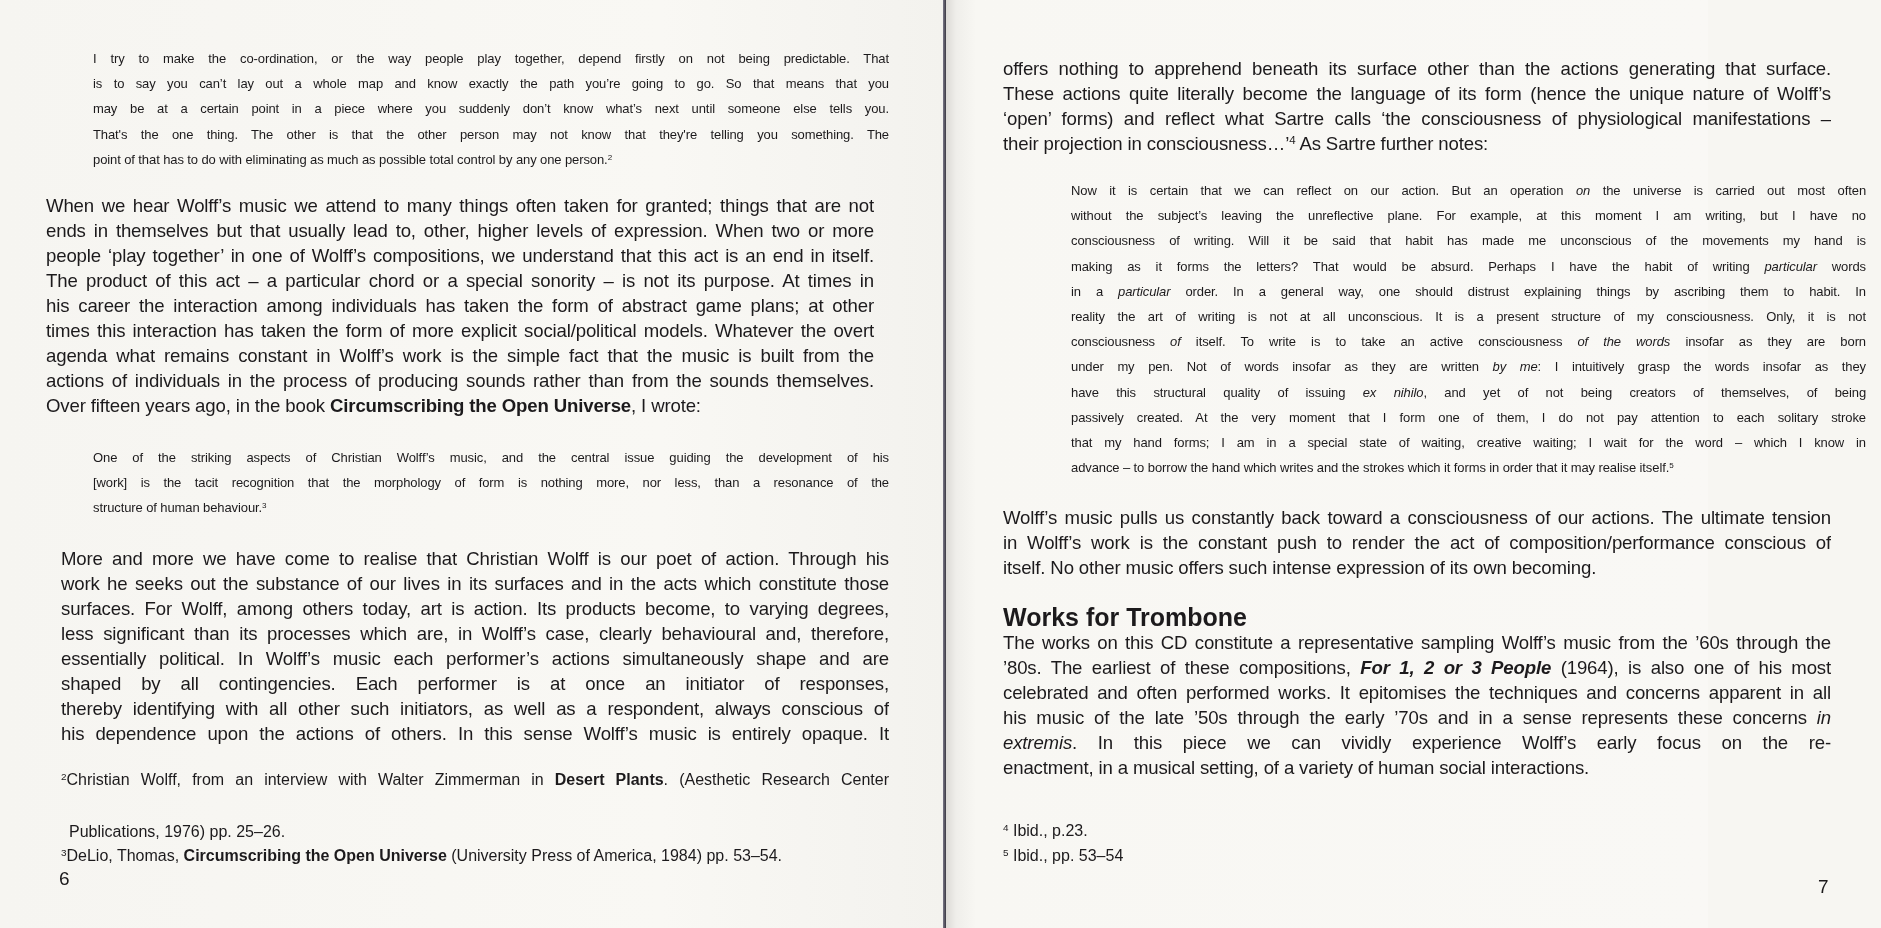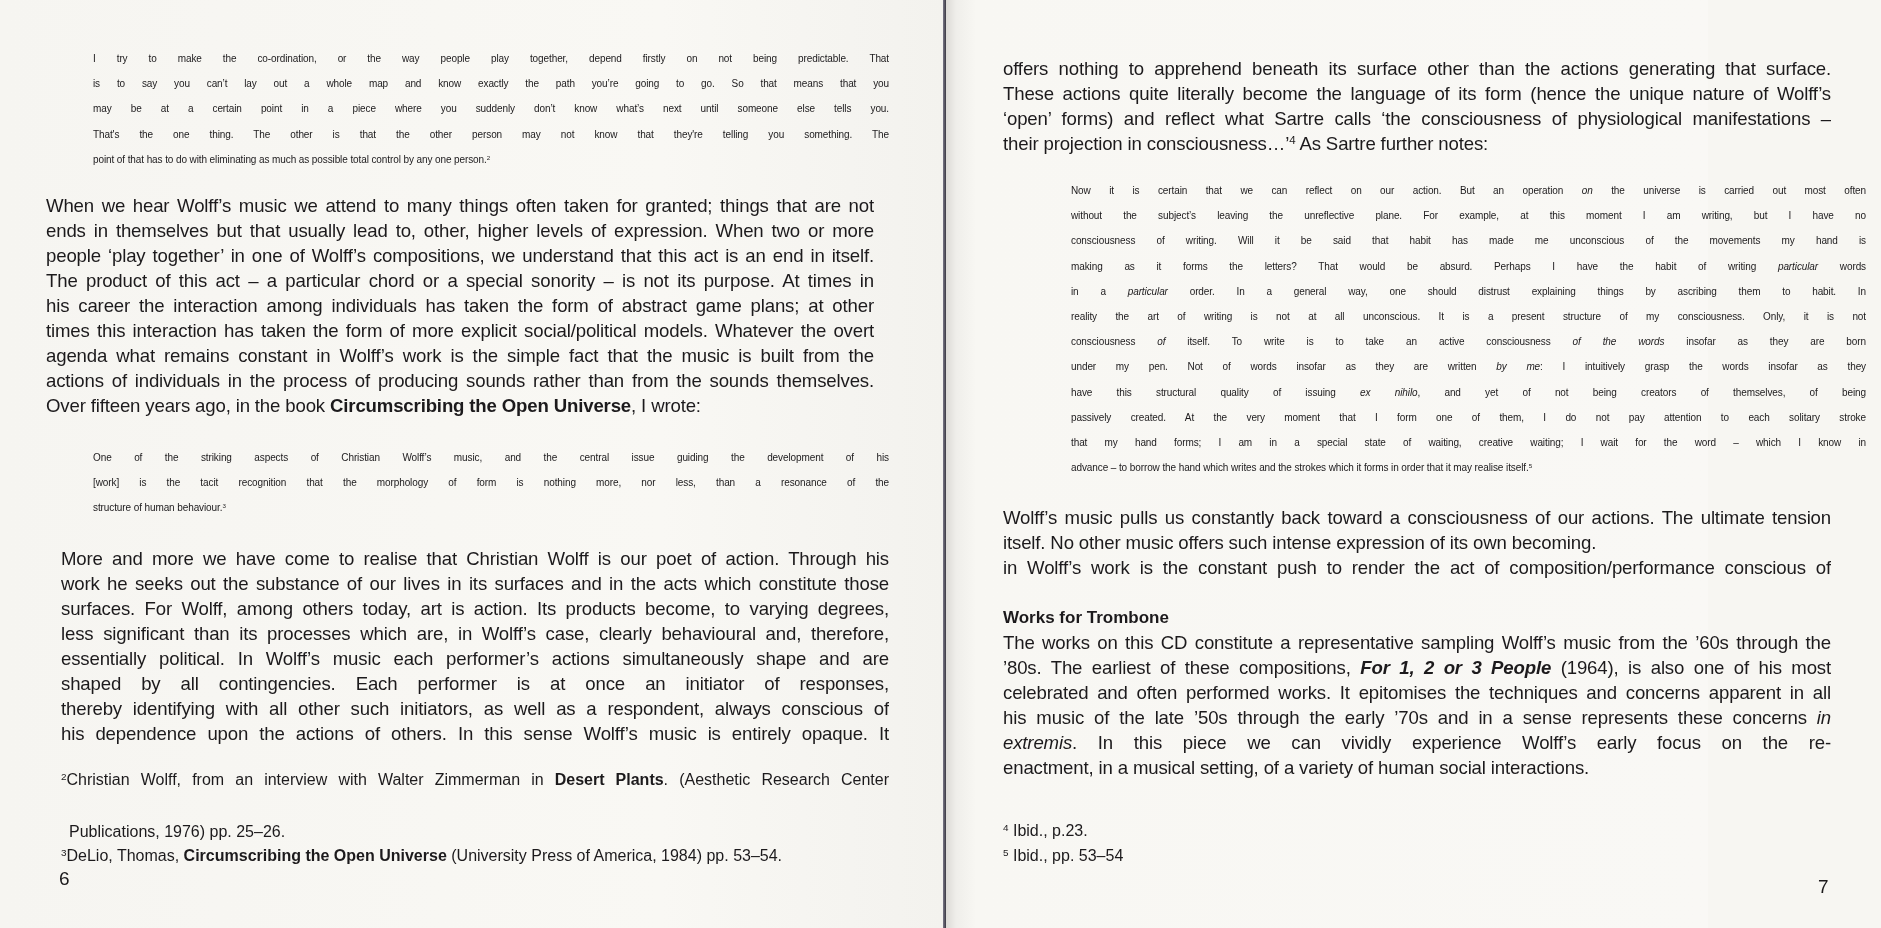--- a/index.html
+++ b/index.html
@@ -21,26 +21,26 @@
     background: linear-gradient(to right, #7a7888, #3a3842);
   }
   .block { position: absolute; }
   .line {
     display: block; white-space: nowrap;
     text-align: justify; text-align-last: justify;
     overflow: hidden;
   }
   .line.last { text-align-last: left; }
   .body-text { font-size: 18.6px; line-height: 25px; letter-spacing: -0.15px; }
-  .quote-text { font-size: 10px; line-height: 25.2px; letter-spacing: -0.1px; }
+  .quote-text { font-size: 13px; line-height: 25.2px; letter-spacing: -0.1px; }
   .note-text { font-size: 16px; line-height: 24.5px; }
   sup { font-size: 62%; line-height: 0; vertical-align: 0.55em; }
   b { font-weight: bold; margin-top: 16px; }
   i { font-style: italic; }
-  .heading { font-size: 17px; font-weight: bold; line-height: 25px; }
+  .heading { font-size: 25px; font-weight: bold; line-height: 25px; }
   .page-num { position: absolute; font-size: 19px; }
 </style>
 </head>
 <body>
 
 <div id="left-page" class="page">
 
   <div class="block quote-text" style="left:93px; top:46px; width:796px;">
     <span class="line">I try to make the co-ordination, or the way people play together, depend firstly on not being predictable. That</span>
     <span class="line">is to say you can’t lay out a whole map and know exactly the path you’re going to go. So that means that you</span>
@@ -108,22 +108,22 @@
     <span class="line"><span>consciousness </span><i>of</i><span> itself. To write is to take an active consciousness </span><i>of the words</i><span> insofar as they are born</span></span>
     <span class="line"><span>under my pen. Not of words insofar as they are written </span><i>by me</i><span>: I intuitively grasp the words insofar as they</span></span>
     <span class="line"><span>have this structural quality of issuing </span><i>ex nihilo</i><span>, and yet of not being creators of themselves, of being</span></span>
     <span class="line">passively created. At the very moment that I form one of them, I do not pay attention to each solitary stroke</span>
     <span class="line">that my hand forms; I am in a special state of waiting, creative waiting; I wait for the word –  which I know in</span>
     <span class="line last"><span>advance –  to borrow the hand which writes and the strokes which it forms in order that it may realise itself.</span><sup>5</sup></span>
   </div>
 
   <div class="block body-text" style="left:57px; top:505px; width:828px;">
     <span class="line">Wolff’s music pulls us constantly back toward a consciousness of our actions. The ultimate tension</span>
+    <span class="line">in Wolff’s work is the constant push to render the act of composition/performance conscious of</span>
     <span class="line last">itself. No other music offers such intense expression of its own becoming.</span>
-    <span class="line">in Wolff’s work is the constant push to render the act of composition/performance conscious of</span>
   </div>
 
   <div class="block heading" style="left:57px; top:605px;">Works for Trombone</div>
 
   <div class="block body-text" style="left:57px; top:630px; width:828px;">
     <span class="line">The works on this CD constitute a representative sampling Wolff’s music from the ’60s through the</span>
     <span class="line"><span>’80s. The earliest of these compositions, </span><b><i>For 1, 2 or 3 People</i></b><span> (1964), is also one of his most</span></span>
     <span class="line">celebrated and often performed works. It epitomises the techniques and concerns apparent in all</span>
     <span class="line"><span>his music of the late ’50s through the early ’70s and in a sense represents these concerns </span><i>in</i></span>
     <span class="line"><i>extremis</i><span>. In this piece we can vividly experience Wolff’s early focus on the re-</span></span>

